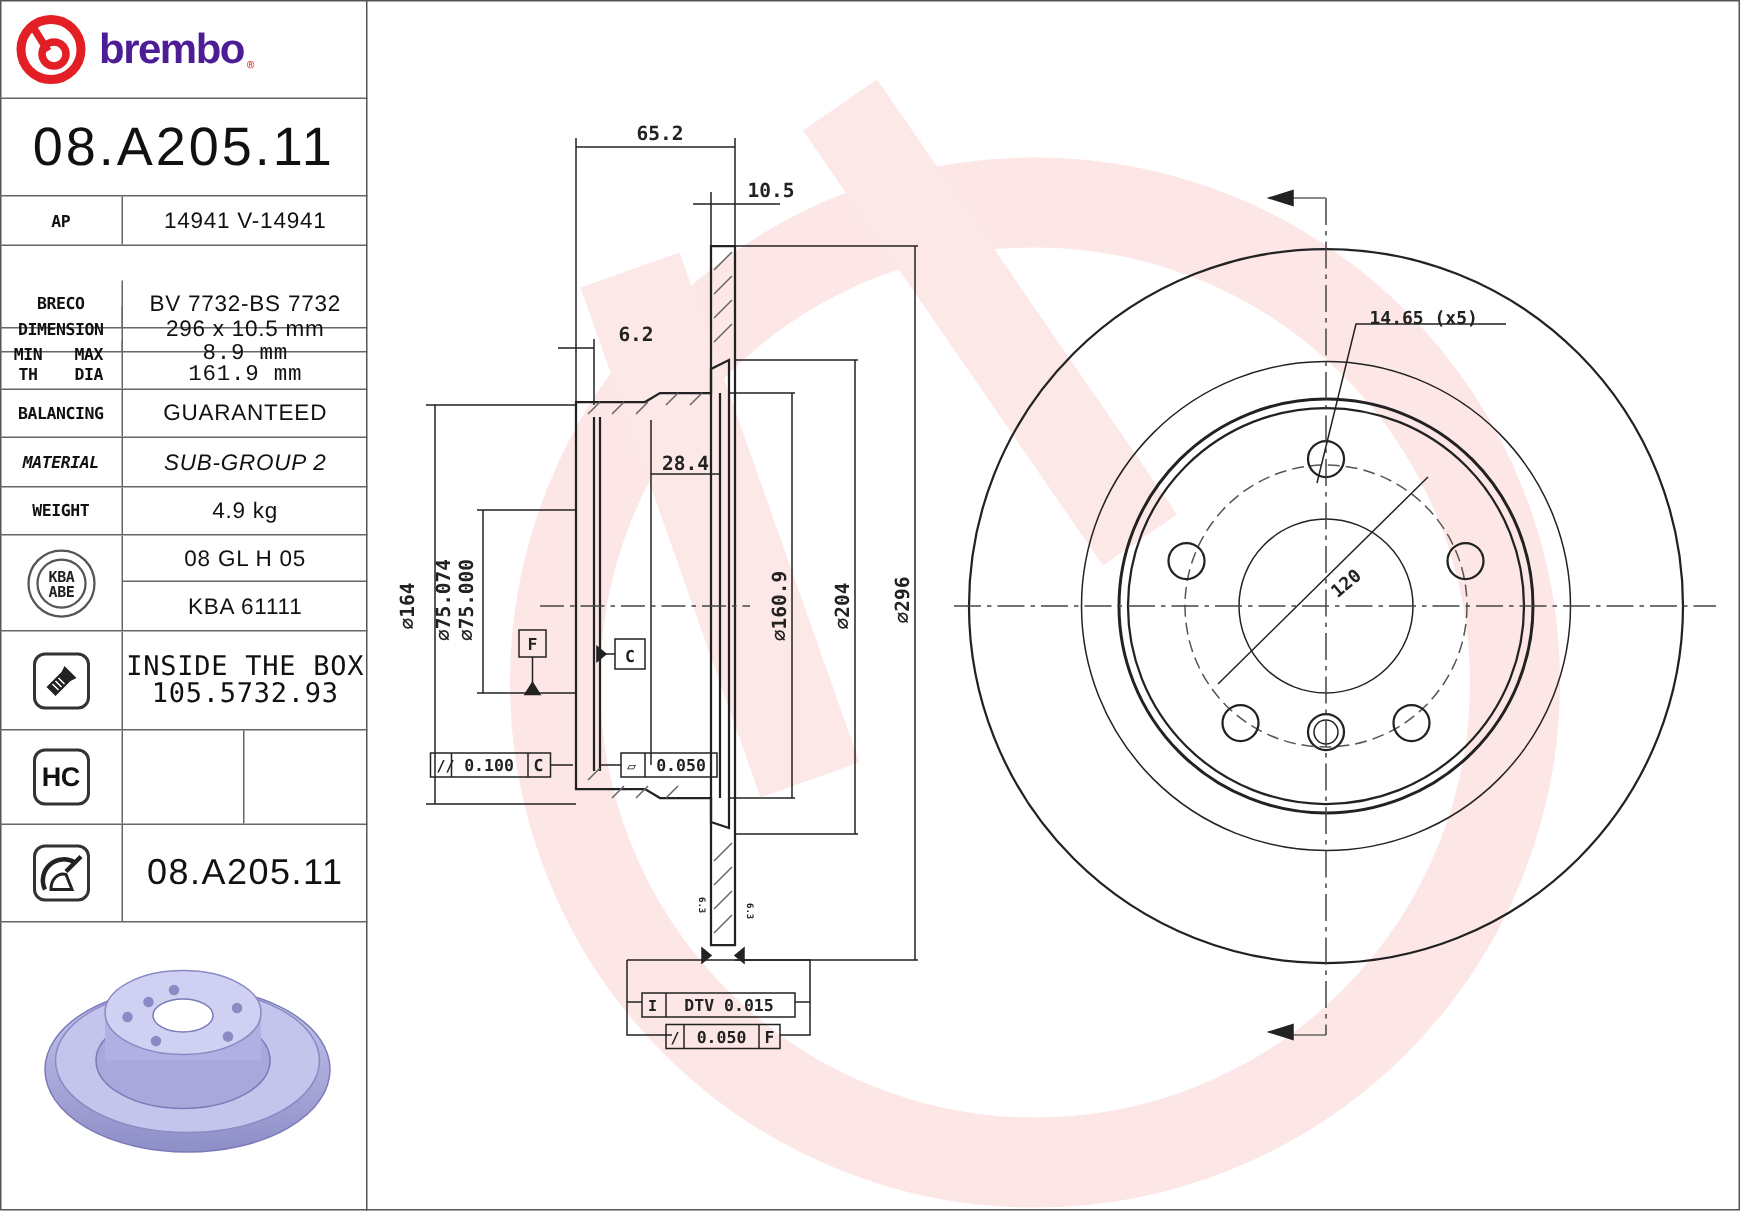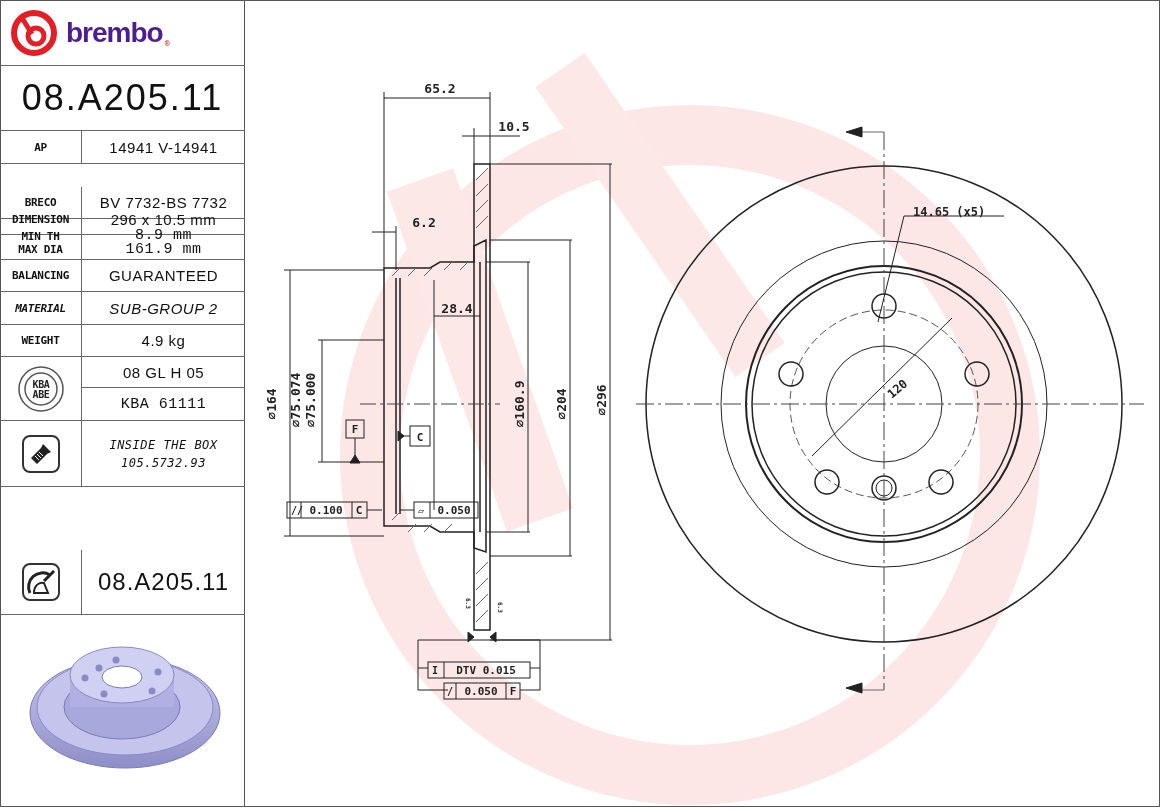--- a/index.html
+++ b/index.html
@@ -47,21 +47,21 @@
   </div>
   <div class="row" style="top:155px;height:32px;margin-top:32px;">
     <div class="cell lab">BRECO</div>
     <div class="cell val">BV 7732-BS 7732</div>
   </div>
   <div class="row" style="top:204px;height:31px;">
     <div class="cell lab">DIMENSION</div>
     <div class="cell val">296 x 10.5 mm</div>
   </div>
   <div class="row" style="top:227px;height:33px;">
-    <div class="cell lab" style="flex-direction:column;line-height:13px;">
+    <div class="cell lab" style="flex-direction:row;line-height:13px;">
       <span>MIN TH</span>
       <span>MAX DIA</span>
     </div>
     <div class="cell val" style="flex-direction:column;line-height:14px;font-family:Liberation Mono, monospace;">
       <span>8.9 mm</span>
       <span>161.9 mm</span>
     </div>
   </div>
   <div class="row" style="top:260px;height:32px;">
     <div class="cell lab">BALANCING</div>
@@ -79,38 +79,45 @@
   <div class="row" style="top:357px;height:64px;">
     <div class="cell lab">
       <svg width="48" height="48" viewBox="0 0 48 48">
         <circle cx="24" cy="24" r="22" fill="none" stroke="#555" stroke-width="1.5"></circle>
         <circle cx="24" cy="24" r="16" fill="none" stroke="#555" stroke-width="1.5"></circle>
         <text x="24" y="23" text-anchor="middle" font-size="10" font-family="Liberation Serif,serif" fill="#222">KBA</text>
         <text x="24" y="33" text-anchor="middle" font-size="10" font-family="Liberation Serif,serif" fill="#222">ABE</text>
       </svg>
     </div>
     <div class="cell val" style="bottom:32px;border-bottom:1px solid #666;">08 GL H 05</div>
-    <div class="cell val" style="top:32px;font-family:Liberation Mono, monospace;">KBA 61111</div>
+    <div class="cell val" style="top:32px;">KBA 61111</div>
   </div>
 
   <div class="row" style="top:421px;height:66px;">
     <div class="cell lab">
       <div class="icon-box">
         <svg width="28" height="28" viewBox="0 0 28 28">
           <path d="M16 4 L24 12 L20 14 L10 24 L4 18 L14 8 Z" fill="#222"></path>
           <path d="M8 16 L12 20 M10 14 L14 18 M12 12 L16 16" stroke="#fff" stroke-width="1"></path>
         </svg>
       </div>
     </div>
-    <div class="cell val" style="flex-direction:column;font-family:'DejaVu Sans Mono',monospace;font-size:12px;line-height:18px;font-style:italic;">
+    <div class="cell val" style="flex-direction:column;font-family:'DejaVu Sans Mono',monospace;font-size:18px;line-height:18px;">
       <span>INSIDE THE BOX</span>
       <span>105.5732.93</span>
     </div>
   </div>
 
+  <div class="row" style="top:487px;height:63px;">
+    <div class="cell lab">
+      <div class="icon-box" style="font-family:'Liberation Sans',sans-serif;font-weight:bold;font-size:18px;">HC</div>
+    </div>
+    <div class="cell" style="left:82px;width:81px;border-right:1px solid #666;"></div>
+    <div class="cell" style="left:163px;right:0;"></div>
+  </div>
 
   <div class="row" style="top:550px;height:65px;">
     <div class="cell lab">
       <div class="icon-box">
         <svg width="30" height="30" viewBox="0 0 30 30">
           <path d="M4 26 A14 14 0 0 1 24 8" fill="none" stroke="#222" stroke-width="3"></path>
           <path d="M8 26 A8 10 0 0 1 18 16 L22 26 Z" fill="none" stroke="#222" stroke-width="2"></path>
           <path d="M18 14 L28 4" stroke="#222" stroke-width="3"></path>
         </svg>
       </div>

